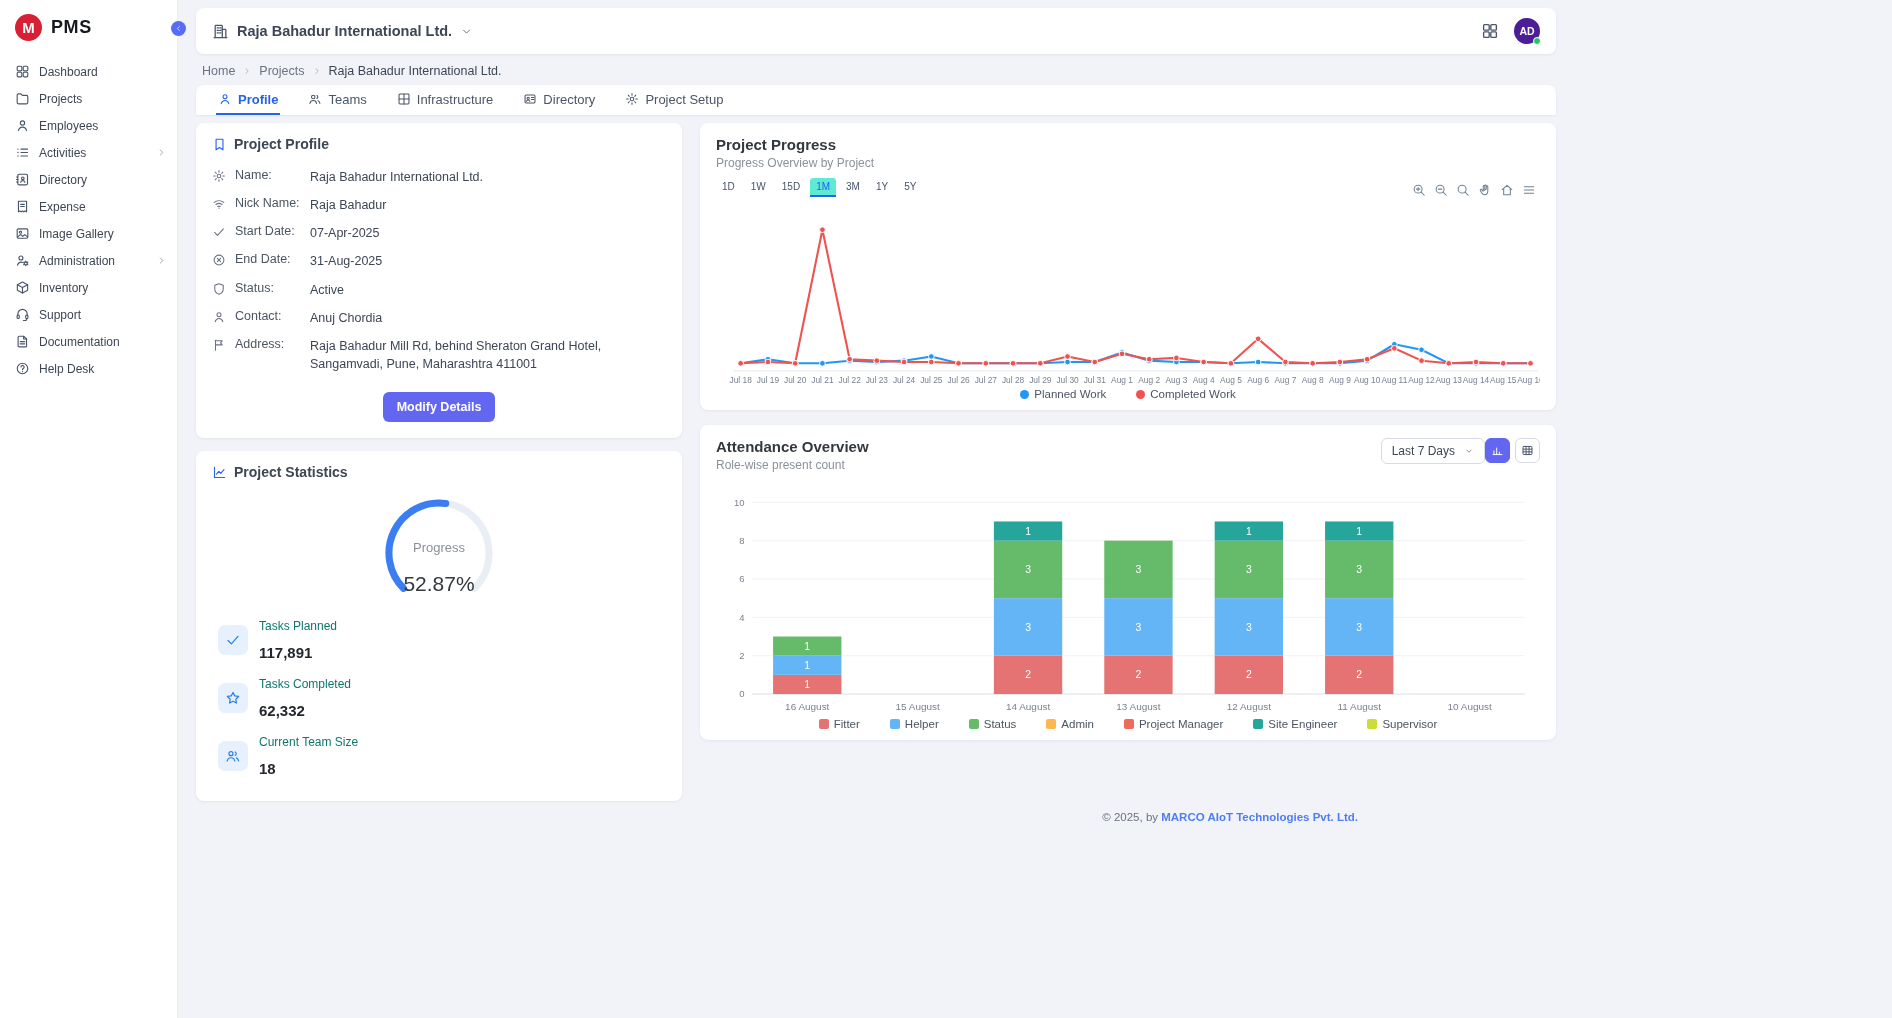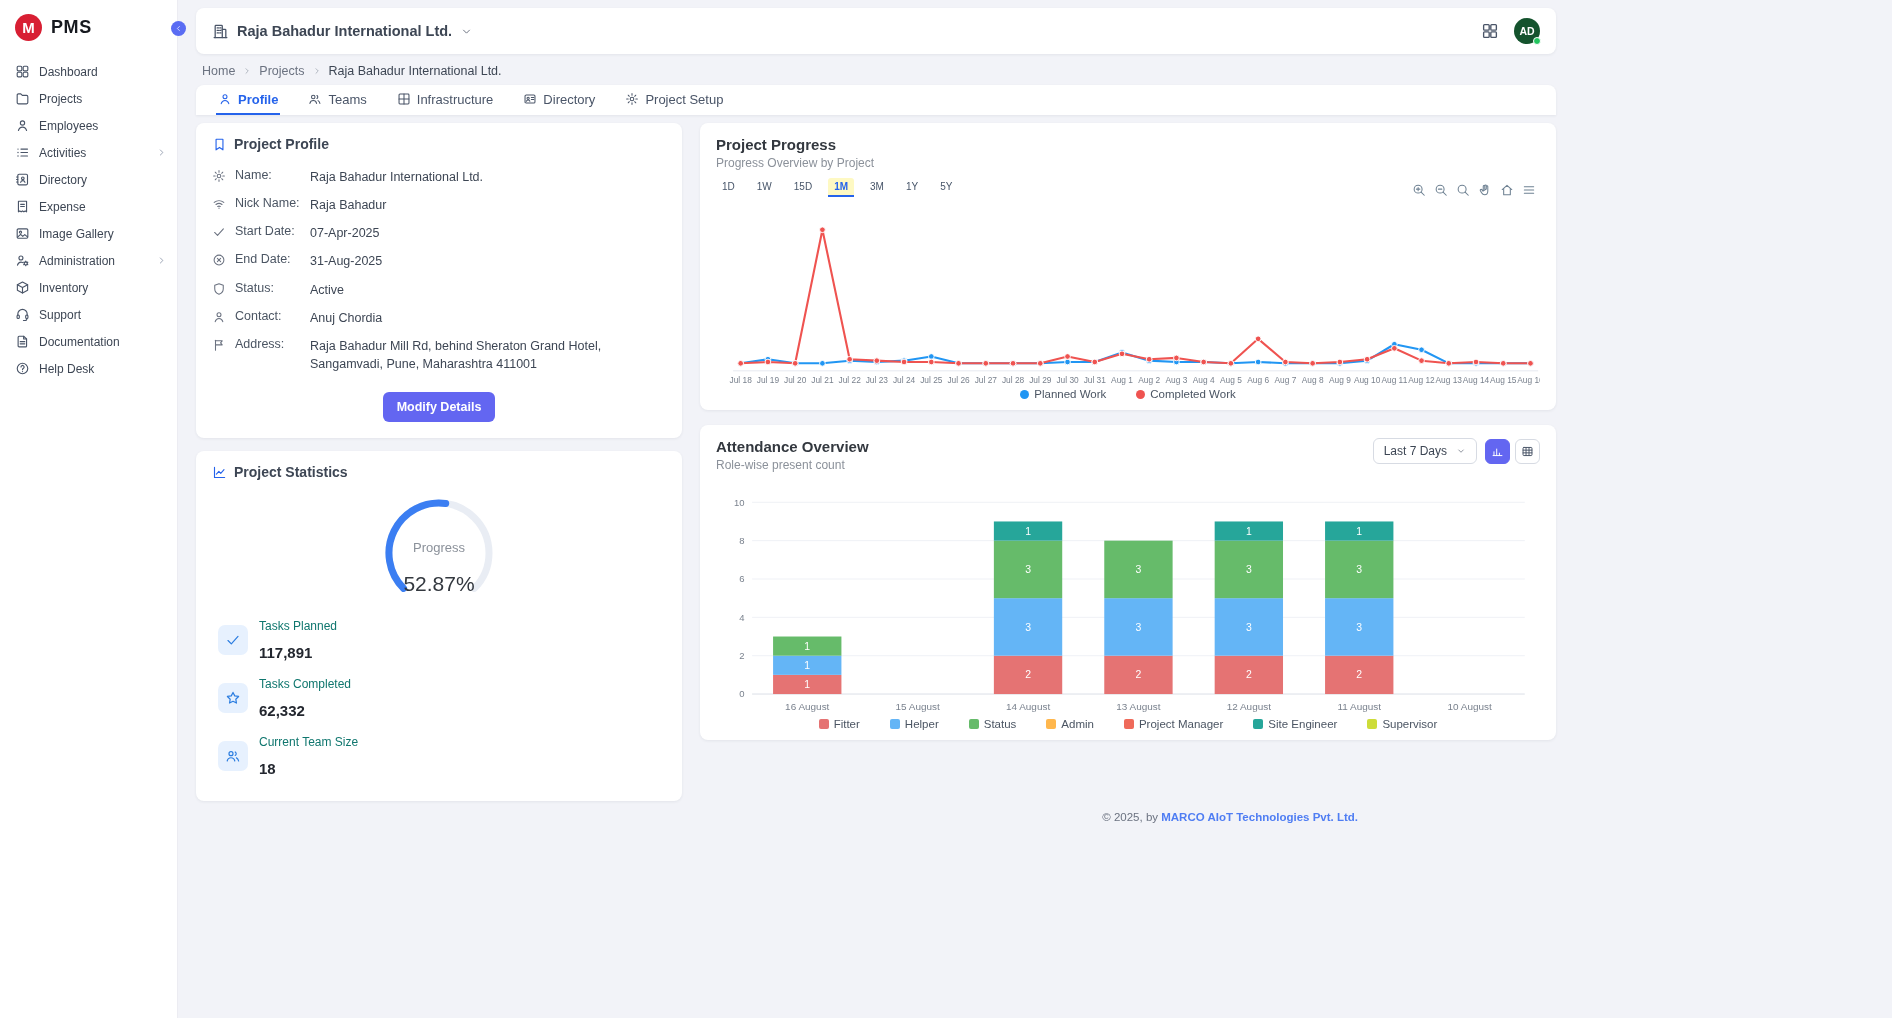--- a/index.html
+++ b/index.html
@@ -22,21 +22,21 @@
   
   .main{width:1378px;padding:8px 0 0 18px}
   .card{background:#fff;border-radius:8px;box-shadow:0 1px 3px rgba(35,38,59,.07)}
   .topbar{height:46px;display:flex;align-items:center;justify-content:space-between;padding:0 16px;width:1360px}
   .topbar-left{display:flex;align-items:center;gap:8px;cursor:pointer}
   .co-icon{width:17px;height:17px;color:#4a5568}
   .company-name{font-size:14.5px;font-weight:bold;color:#3d4654}
   .topbar-left .chev{width:13px;height:13px;color:#6b7280}
   .topbar-right{display:flex;align-items:center;gap:15px}
   .apps-btn{width:18px;height:18px;color:#4a5568;cursor:pointer}
-  .avatar{position:relative;width:26px;height:26px;border-radius:50%;background:#14532d;color:#fff;font-size:10.5px;font-weight:bold;display:flex;align-items:center;justify-content:center;cursor:pointer}
+  .avatar{position:relative;width:26px;height:26px;border-radius:50%;background:#4c1d95;color:#fff;font-size:10.5px;font-weight:bold;display:flex;align-items:center;justify-content:center;cursor:pointer}
   .status-dot{position:absolute;right:-1px;bottom:-1px;width:8px;height:8px;border-radius:50%;background:#22c55e;border:1.5px solid #fff}
   .breadcrumb{display:flex;align-items:center;gap:7px;padding:10px 6px 7px;font-size:12.5px;color:#6b7280;width:1360px}
   .bc-sep{width:10px;height:10px;color:#9ca3af}
   .bc-item{cursor:pointer}
   .bc-current{color:#3d4654;cursor:default}
   .tabs{display:flex;align-items:center;gap:26px;background:#fff;border-radius:8px 8px 0 0;padding:0 20px;height:30px;width:1360px;box-shadow:0 1px 3px rgba(35,38,59,.07)}
   .tab{display:flex;align-items:center;gap:6px;font-size:13px;color:#4a5568;height:100%;border-bottom:2px solid transparent;cursor:pointer;padding:0 2px}
   .tab .icon{width:14px;height:14px}
   .tab.active{color:#2563eb;border-bottom-color:#2563eb;font-weight:bold}
   .content{display:flex;gap:18px;margin-top:8px;width:1360px;align-items:flex-start}
@@ -58,37 +58,37 @@
   .stat-item{display:flex;align-items:center;gap:11px;padding:8px 6px}
   .stat-icon{width:30px;height:30px;border-radius:7px;background:#e7f1fe;color:#2b7de0;display:flex;align-items:center;justify-content:center}
   .stat-icon .icon{width:16px;height:16px}
   .stat-label{font-size:12px;color:#0f766e}
   .stat-value{font-size:15px;font-weight:bold;color:#23272f;margin-top:11px}
   
   .chart-card{padding:13px 16px 10px}
   .chart-title{font-size:15px;font-weight:bold;color:#33383f}
   .chart-subtitle{font-size:12px;color:#8b919a;margin-top:3px}
   .chart-controls{display:flex;align-items:flex-end;justify-content:space-between;margin:8px 0 2px}
-  .range-group{display:flex;gap:10px}
+  .range-group{display:flex;gap:4px}
   .range-btn{font-size:10px;color:#475569;background:none;border:none;border-bottom:2px solid transparent;padding:3px 6px;cursor:pointer;font-family:inherit}
-  .range-btn.active{color:#2563eb;background:#fef9c3;border-bottom-color:#2563eb;border-radius:3px 3px 0 0;font-weight:bold}
+  .range-btn.active{color:#2563eb;background:#5eead4;border-bottom-color:#2563eb;border-radius:3px 3px 0 0;font-weight:normal}
   .chart-toolbar{display:flex;gap:8px;color:#6e8192;padding-right:4px}
   .tool-btn{width:14px;height:14px;cursor:pointer}
   svg.chart{display:block;width:100%}
   .legend{display:flex;justify-content:center;flex-wrap:wrap;gap:30px;font-size:11.5px;color:#4b5563;margin-top:3px}
   .legend-item{display:flex;align-items:center;gap:5px;cursor:pointer}
   .legend-dot{width:9px;height:9px;border-radius:50%}
   .legend-sq{width:10px;height:10px;border-radius:2px}
   .axis-label{fill:#7a828e}
   .fs9{font-size:8.8px}
   .fs10{font-size:10px}
   .fs105{font-size:10.5px}
   
   .att-header{display:flex;justify-content:space-between;align-items:flex-start;margin-bottom:17px}
-  .att-actions{display:flex;align-items:center;gap:8px}
+  .att-actions{display:flex;align-items:flex-start;}
   .select-box{display:flex;align-items:center;gap:9px;border:1px solid #d7dbe3;border-radius:6px;padding:5px 10px;font-size:12px;color:#3d4654;cursor:pointer;background:#fff}
   .select-box .icon{width:10px;height:10px;color:#6b7280}
   .toggle-group{display:flex;gap:5px}
   .toggle-btn{width:25px;height:25px;border-radius:6px;display:flex;align-items:center;justify-content:center;cursor:pointer;border:1px solid #d7dbe3;background:#fff;color:#4a5568}
   .toggle-btn .icon{width:13px;height:13px}
   .toggle-btn.active{background:#6366f1;border-color:#6366f1;color:#fff}
   .footer{width:1360px;text-align:right;padding:10px 198px 8px 0;font-size:11.5px;color:#6b7280}
   .footer a{color:#4f7df3;text-decoration:none;font-weight:bold;cursor:pointer}
 </style>
 </head>

